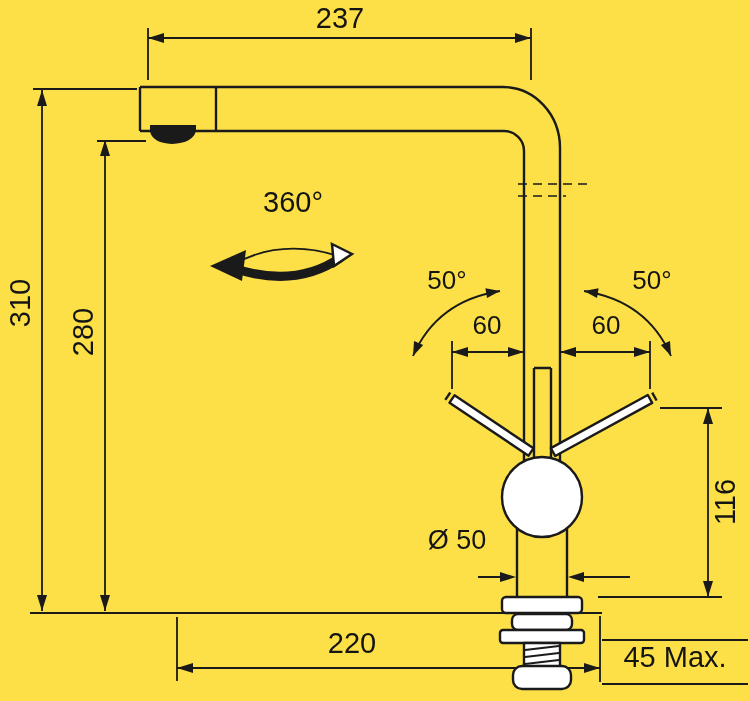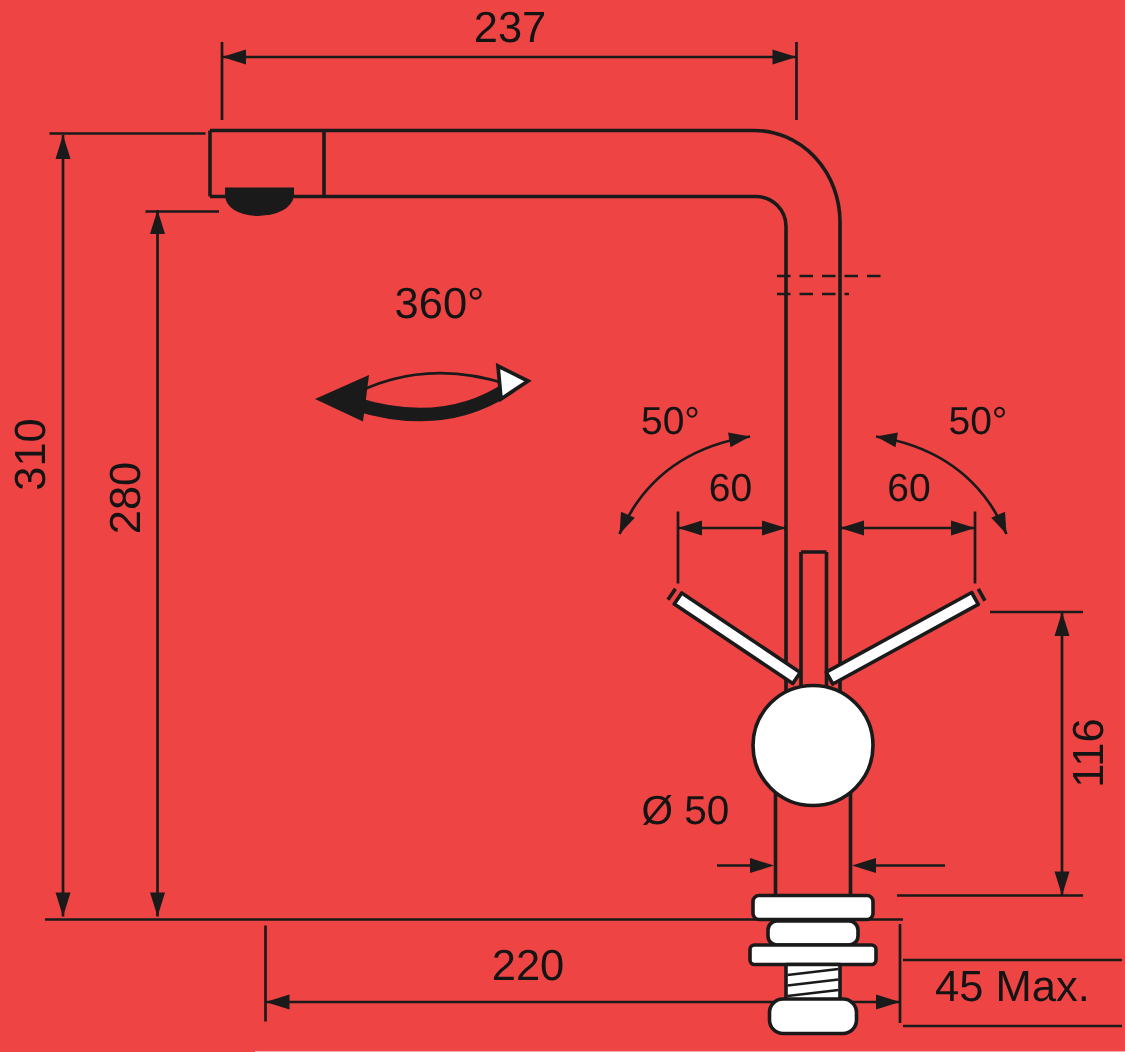--- a/index.html
+++ b/index.html
@@ -1,17 +1,17 @@
 <!DOCTYPE html>
 <html><head>
 <meta charset="utf-8">
 <style>
   html,body{margin:0;padding:0;background:#ffffff;}
   .canvas{
-    position:relative;width:750px;height:701px;background:#ef4444;
+    position:relative;width:750px;height:701px;background:#fde047;
     font-family:"Liberation Sans", sans-serif;overflow:hidden;
   }
   svg{display:block;}
   .obj{fill:none;stroke:#1a1a1a;stroke-width:2.4;stroke-linejoin:round;stroke-linecap:butt;}
   .objw{fill:#ffffff;stroke:#1a1a1a;stroke-width:2.4;stroke-linejoin:round;}
   .fillb{fill:#1a1a1a;stroke:none;}
   .dim{fill:none;stroke:#1a1a1a;stroke-width:1.8;}
   .dash{fill:none;stroke:#1a1a1a;stroke-width:1.6;stroke-dasharray:9 6;}
   .arr{fill:#1a1a1a;stroke:none;}
   .t{font-family:"Liberation Sans", sans-serif;font-size:29px;fill:#141414;text-anchor:middle;}

